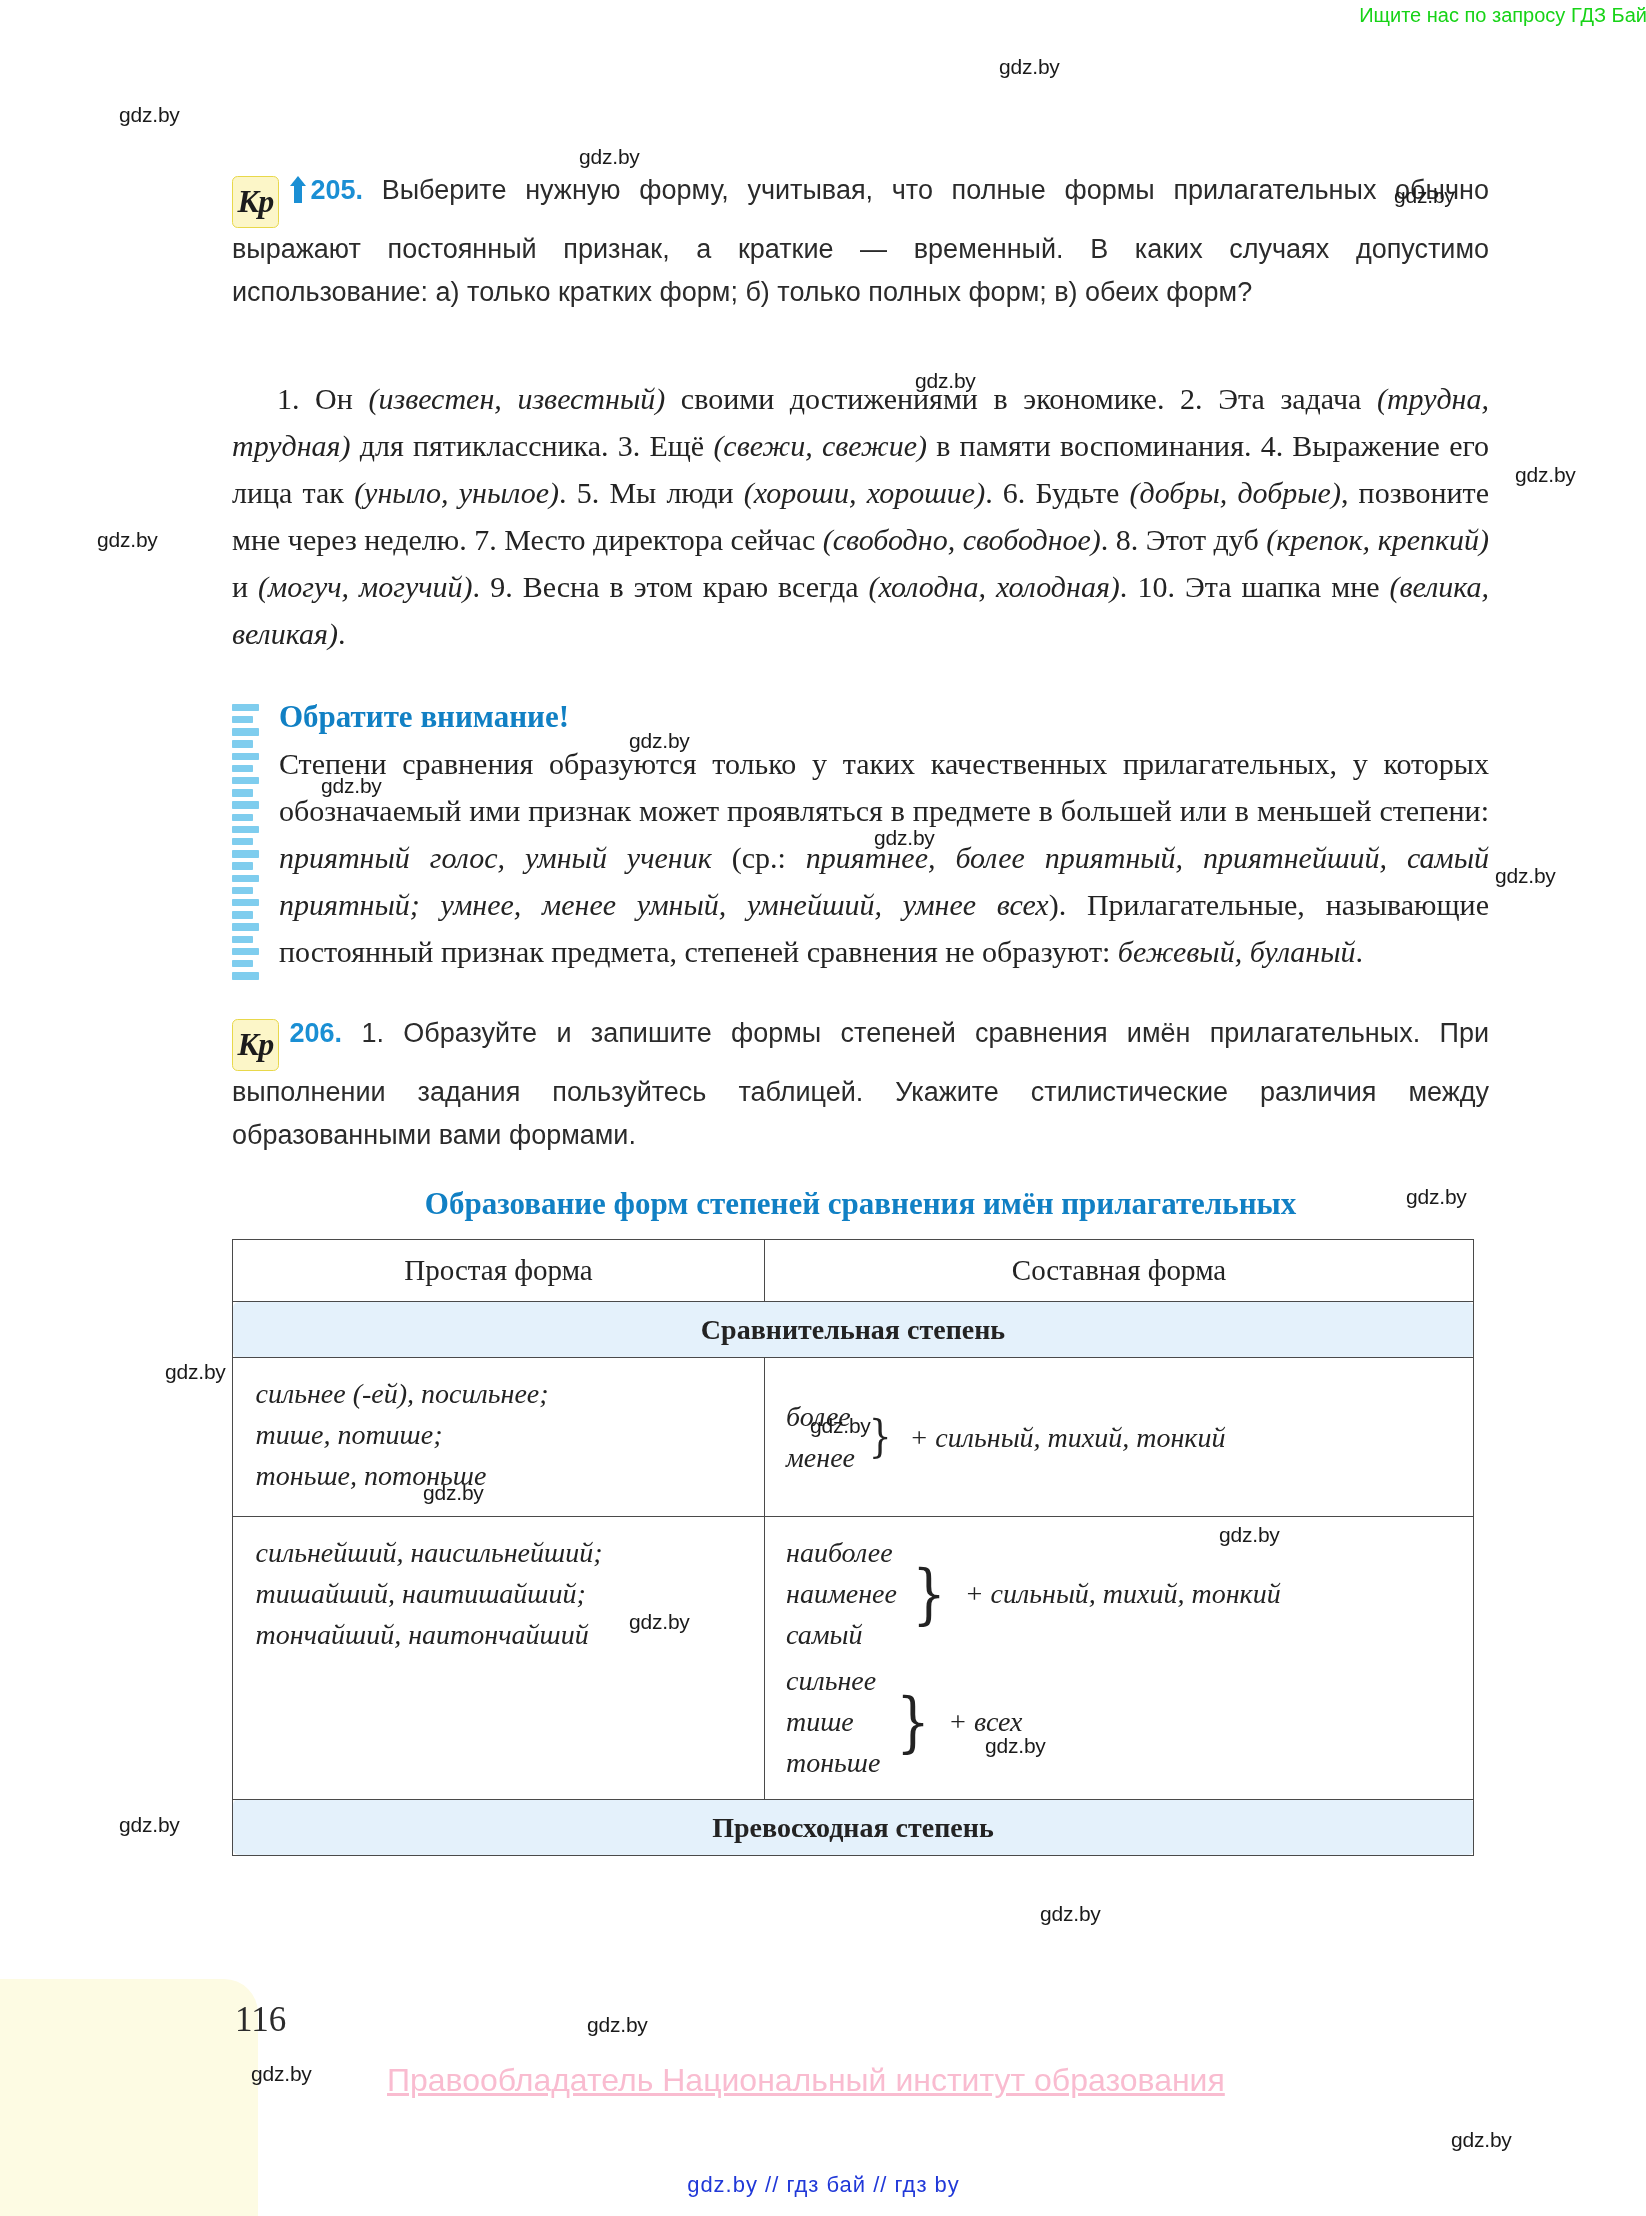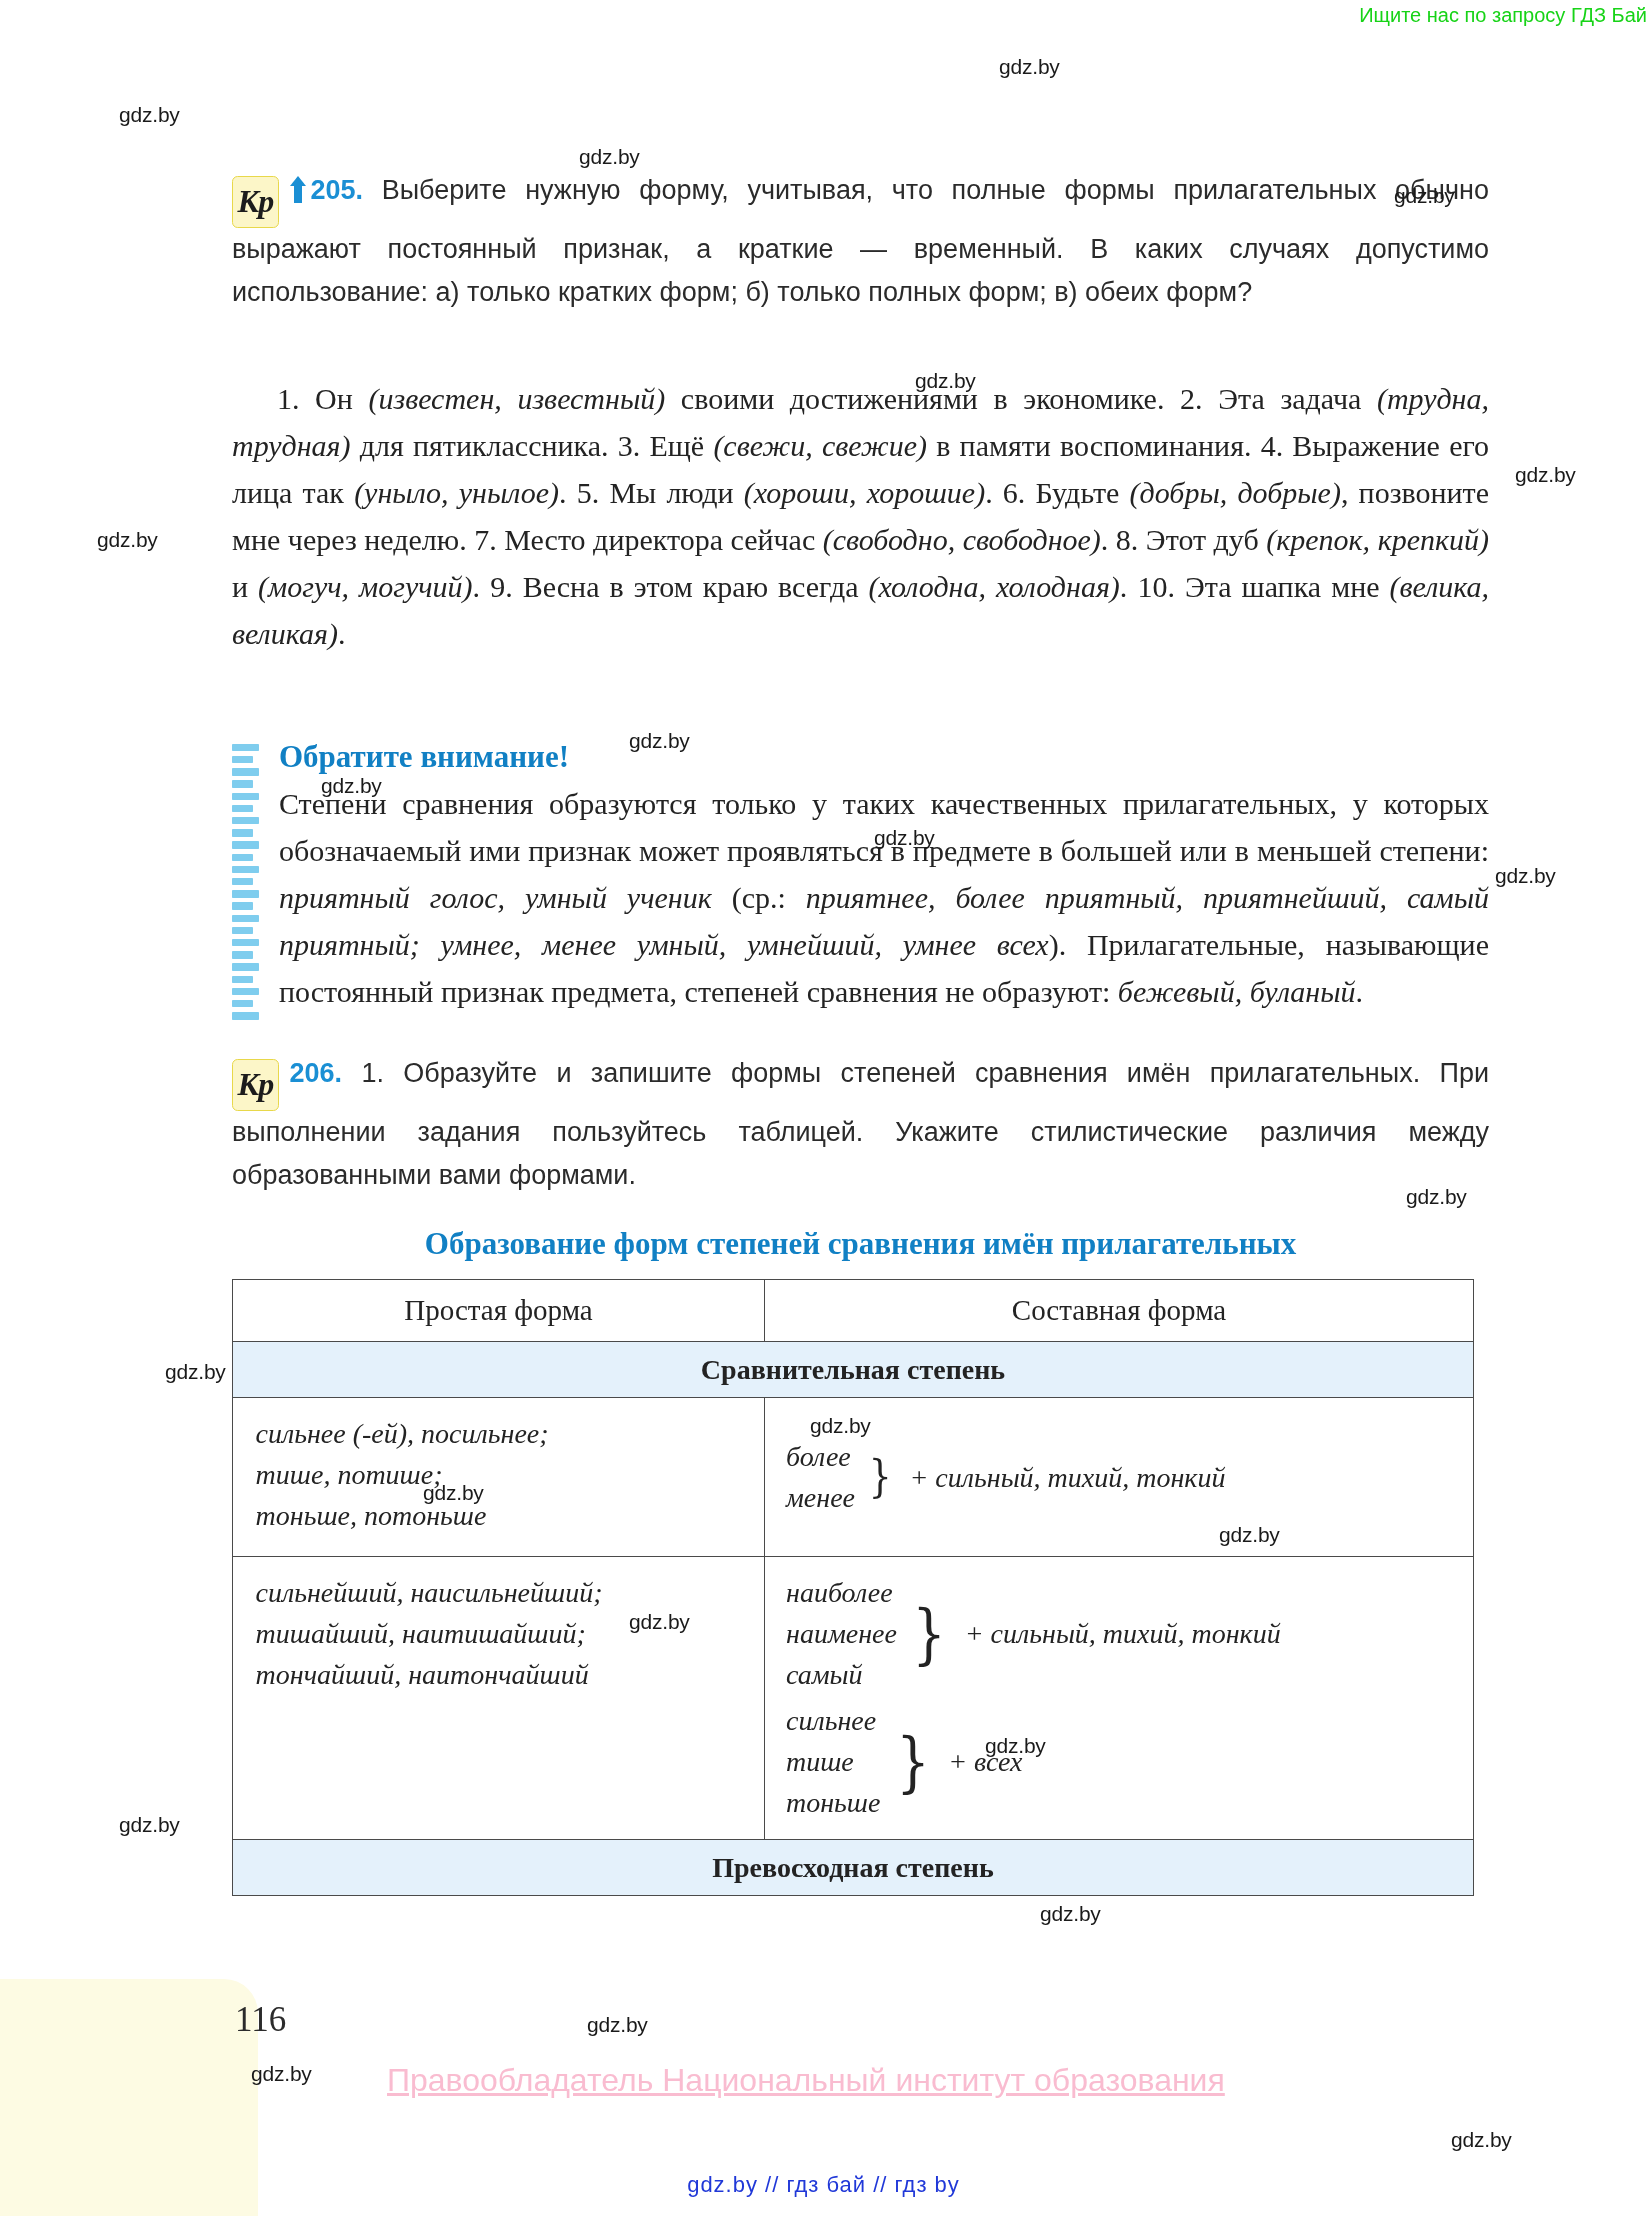--- a/index.html
+++ b/index.html
@@ -136,21 +136,20 @@
     color: #232323;
     text-align: justify;
     margin-top: 29px;
   }
   .serif-body i, .note-body i { font-style: italic; }
 
   
   .note {
     position: relative;
     padding-left: 47px;
-    margin-top: 40px;
   }
   .note-bars {
     position: absolute;
     left: 0;
     top: 4.8px;
     width: 27px;
     height: 100%;
     display: flex;
     flex-direction: column;
     justify-content: space-between;
@@ -204,20 +203,21 @@
     height: 61px;
     line-height: 61px;
   }
   .band {
     background: #e4f1fb;
     text-align: center;
     font-weight: bold;
     font-size: 28px;
     height: 55px;
     line-height: 55px;
+    border-radius: 6px;
   }
   .cell-pad {
     padding: 14.5px 0 14.5px 22.6px;
     font-style: italic;
     font-size: 28px;
     line-height: 41px;
   }
   .brace-row {
     display: flex;
     align-items: center;

